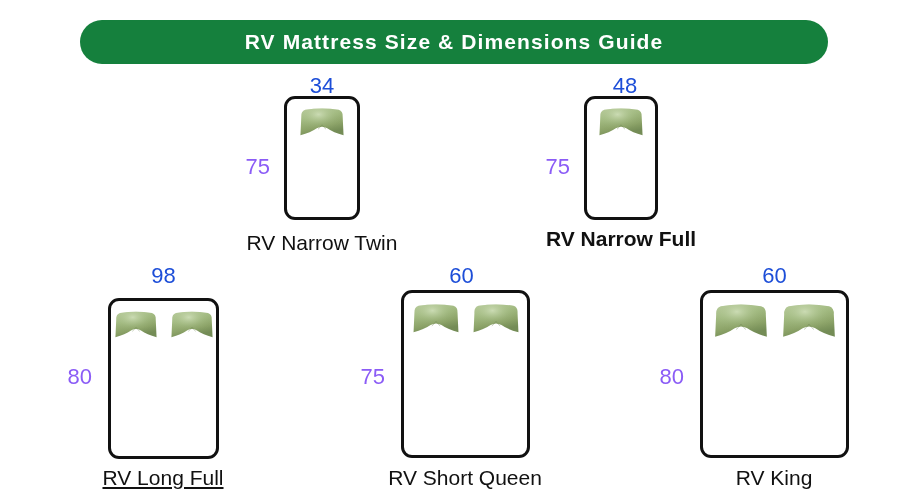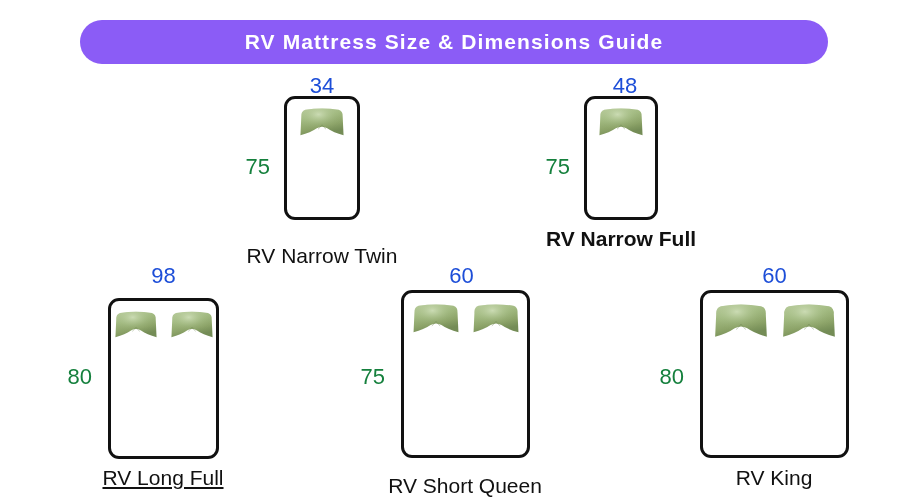--- a/index.html
+++ b/index.html
@@ -15,21 +15,21 @@
     position: relative;
   }
 
   
   #title-banner {
     position: absolute;
     left: 80px;
     top: 20px;
     width: 748px;
     height: 44px;
-    background: #8b5cf6;
+    background: #15803d;
     border-radius: 22px;
     display: flex;
     align-items: center;
     justify-content: center;
   }
   #title-text {
     color: #ffffff;
     font-size: 21px;
     font-weight: bold;
     letter-spacing: 1.1px;
@@ -57,21 +57,21 @@
     color: #1d4ed8;
     line-height: 1;
     white-space: nowrap;
   }
 
   
   .height-label {
     position: absolute;
     text-align: right;
     font-size: 22px;
-    color: #15803d;
+    color: #8b5cf6;
     line-height: 1;
     white-space: nowrap;
   }
 
   
   .mattress {
     position: absolute;
     box-sizing: border-box;
     background: #ffffff;
     border: 3.5px solid #111111;
@@ -146,21 +146,21 @@
              Q76 58 62 48
              Q50 41 38 48
              Q24 58 1 64
              L3 22
              Q2 9 12 6 Z" fill="url(#pgh1)"></path>
 
     <path d="M50 40 Q46 46 41 50 M50 40 Q54 46 59 50" stroke="#6d8452" stroke-width="1.6" fill="none" opacity="0.55"></path>
   </svg>
         </div>
       </div>
-      <div class="name-label" style="left: 229px; top: 245px; width: 186px;">RV Narrow Twin</div>
+      <div class="name-label" style="left: 229px; top: 232px; width: 186px;">RV Narrow Twin</div>
     </div>
     <div class="bed-group">
       <div class="width-label" style="left: 588px; top: 75px; width: 74px;">48</div>
       <div class="height-label" style="left: 518px; top: 156px; width: 52px;">75</div>
       <div class="mattress" style="left: 584px; top: 96px; width: 74px; height: 124px;">
         <div class="pillow-row" style="top: 8px;">
           <svg class="pillow" viewBox="0 0 100 72" xmlns="http://www.w3.org/2000/svg" style="width: 44px; height: 32px;">
     <defs>
       <linearGradient id="pg2" x1="0" y1="0" x2="0.35" y2="1">
         <stop offset="0%" stop-color="#bdcfa2"></stop>
@@ -353,21 +353,21 @@
              Q76 58 62 48
              Q50 41 38 48
              Q24 58 1 64
              L3 22
              Q2 9 12 6 Z" fill="url(#pgh6)"></path>
 
     <path d="M50 40 Q46 46 41 50 M50 40 Q54 46 59 50" stroke="#6d8452" stroke-width="1.6" fill="none" opacity="0.55"></path>
   </svg>
         </div>
       </div>
-      <div class="name-label" style="left: 372px; top: 467px; width: 186px; margin-top: 8px;">RV Short Queen</div>
+      <div class="name-label" style="left: 372px; top: 467px; width: 186px;">RV Short Queen</div>
     </div>
     <div class="bed-group">
       <div class="width-label" style="left: 700px; top: 265px; width: 149px;">60</div>
       <div class="height-label" style="left: 632px; top: 366px; width: 52px;">80</div>
       <div class="mattress" style="left: 700px; top: 290px; width: 149px; height: 168px;">
         <div class="pillow-row two" style="top: 10px;">
           <svg class="pillow" viewBox="0 0 100 72" xmlns="http://www.w3.org/2000/svg" style="width: 54px; height: 38px;">
     <defs>
       <linearGradient id="pg7" x1="0" y1="0" x2="0.35" y2="1">
         <stop offset="0%" stop-color="#bdcfa2"></stop>

